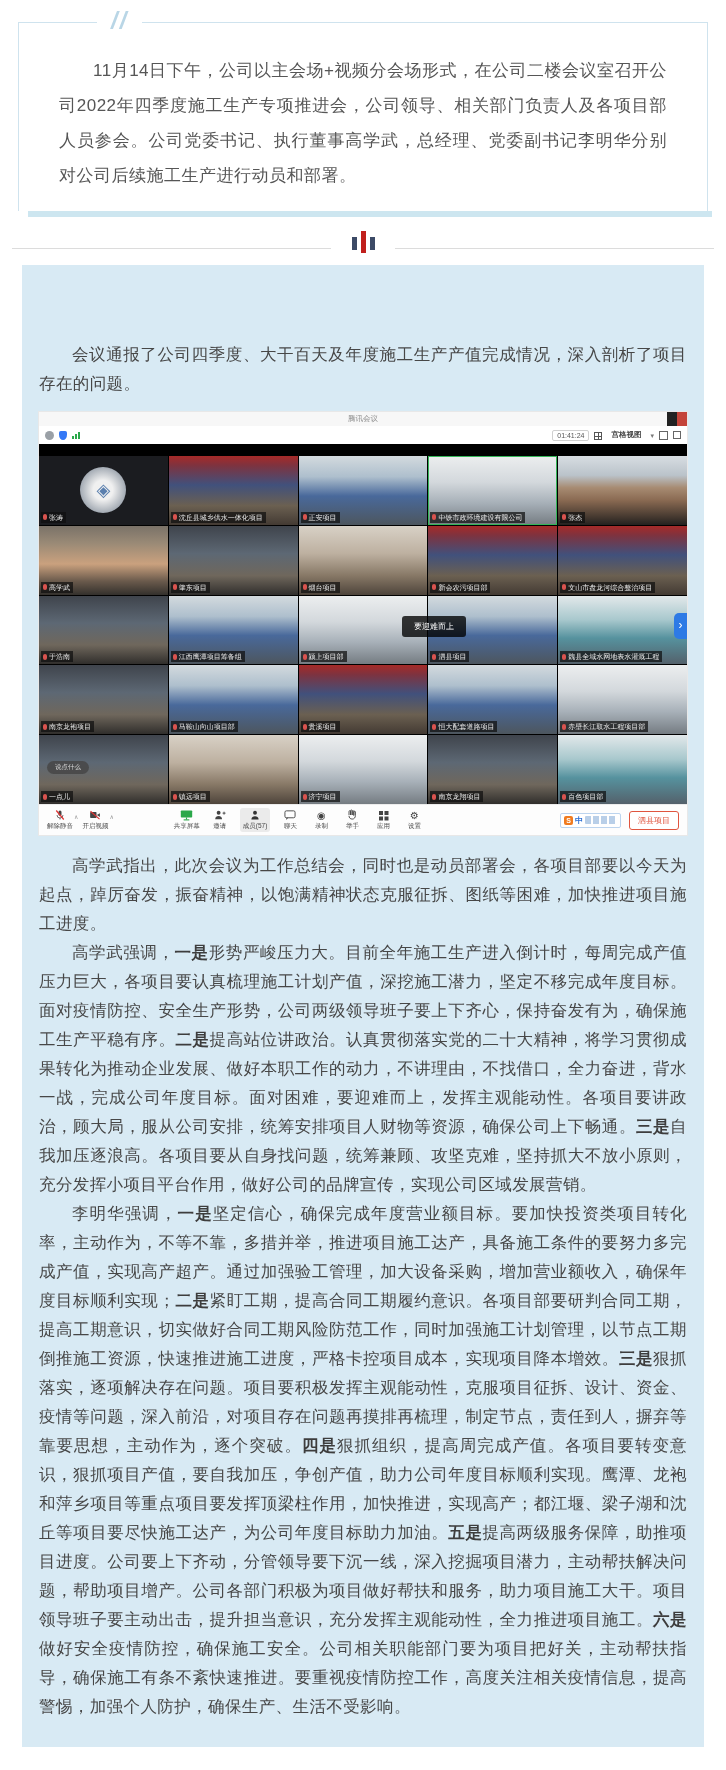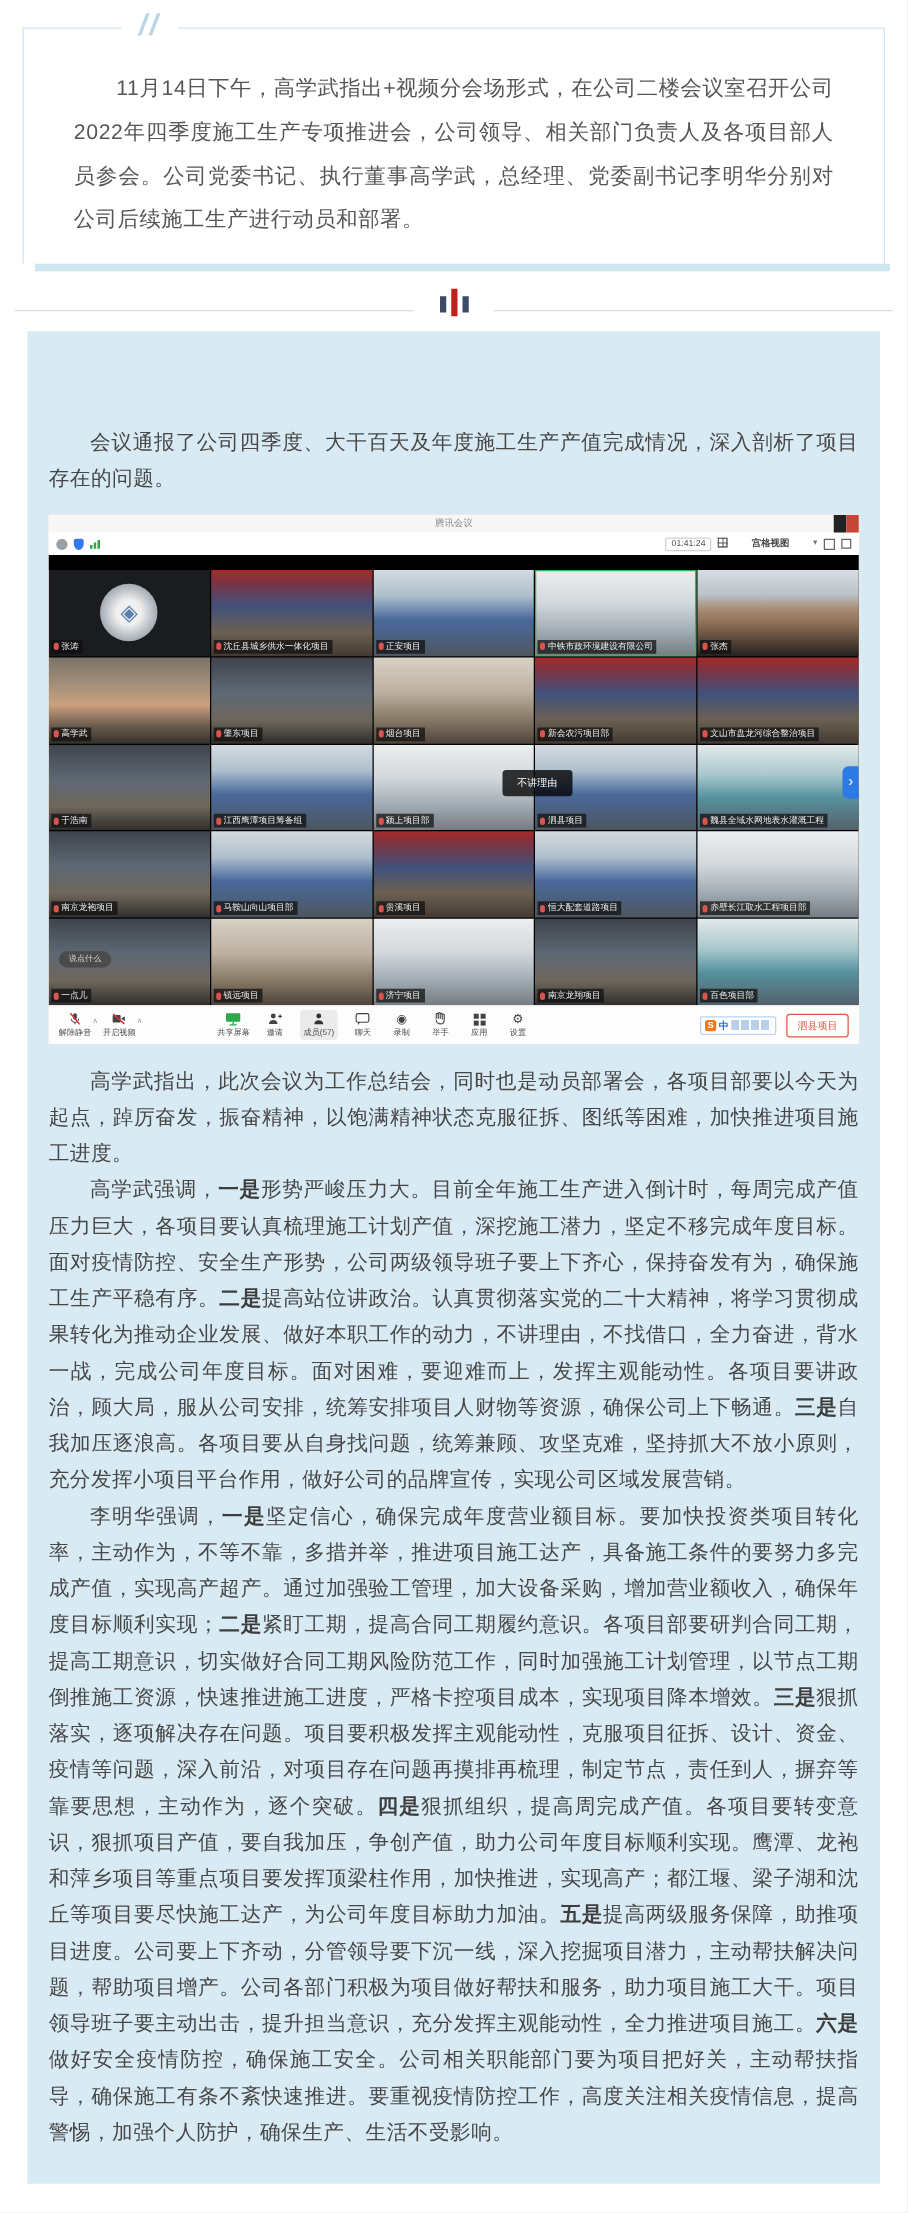--- a/index.html
+++ b/index.html
@@ -51,21 +51,21 @@
   .mw-toolbar{height:18px;display:flex;align-items:center;padding:0 6px;gap:5px;background:#fff;}
   .tico.audio{width:9px;height:9px;border-radius:50%;background:#9aa0a6;display:inline-block;}
   .tico.shield{width:8px;height:9px;background:#3478f6;border-radius:2px 2px 55% 55%/2px 2px 65% 65%;display:inline-block;}
   .tico.signal{display:inline-flex;align-items:flex-end;gap:1px;}
   .tico.signal i{display:block;width:2px;background:#2aa84a;}
   .tico.signal i:nth-child(1){height:3px;}
   .tico.signal i:nth-child(2){height:5px;}
   .tico.signal i:nth-child(3){height:7px;}
   .mw-toolbar .spacer{flex:1;}
   .timer{border:1px solid #d0d0d0;border-radius:2px;color:#555;font-size:7px;padding:1px 4px;}
-  .viewmode{display:inline-flex;align-items:flex-start;gap:19px;color:#444;font-size:7.5px;}
+  .viewmode{display:inline-flex;align-items:flex-end;gap:9px;color:#444;font-size:7.5px;}
   .grid-glyph{width:8px;height:8px;display:inline-block;
     box-shadow:inset 0 0 0 1px #555;
     background-image:linear-gradient(#555 1px,transparent 1px),linear-gradient(90deg,#555 1px,transparent 1px);
     background-size:4px 4px;}
   .caret-down{font-style:normal;text-decoration:none;color:#777;font-size:7px;}
   .fs,.winico{width:9px;height:9px;border:1px solid #666;display:inline-block;box-sizing:border-box;}
   .winico{width:8px;height:8px;border-width:1px;}
   .mw-black{height:12px;background:#000;}
   .mw-grid{position:relative;height:348px;background:#000;overflow:hidden;}
   .tiles{height:100%;display:grid;grid-template-columns:repeat(5,1fr);grid-template-rows:repeat(5,1fr);gap:1px;background:#000;}
@@ -132,21 +132,21 @@
   }
 </style>
 </head>
 <body>
 
 <div class="page">
 
   <section class="intro">
     <div class="quote-box">
       <span class="slashes">//</span>
-      <p class="intro-text">11月14日下午，高学武指出+视频分会场形式，在公司二楼会议室召开公司2022年四季度施工生产专项推进会，公司领导、相关部门负责人及各项目部人员参会。公司党委书记、执行董事高学武，总经理、党委副书记李明华分别对公司后续施工生产进行动员和部署。</p>
+      <p class="intro-text">11月14日下午，公司以主会场+视频分会场形式，在公司二楼会议室召开公司2022年四季度施工生产专项推进会，公司领导、相关部门负责人及各项目部人员参会。公司党委书记、执行董事高学武，总经理、党委副书记李明华分别对公司后续施工生产进行动员和部署。</p>
     </div>
     <div class="quote-shadow"></div>
   </section>
 
   <div class="divider">
     <span class="dline l"></span>
     <span class="dbar navy"></span>
     <span class="dbar red"></span>
     <span class="dbar navy"></span>
     <span class="dline r"></span>
@@ -332,21 +332,21 @@
                 <b style="font-weight: normal;">南京龙翔项目</b>
               </span>
             </div>
             <div class="tile s-room-teal">
               <span class="tile-label">
                 <i class="mic-dot"></i>
                 <b style="font-weight: normal;">百色项目部</b>
               </span>
             </div>
           </div>
-        <div class="toast">不讲理由</div>
+        <div class="toast">要迎难而上</div>
         <div class="pager">›</div>
       </div>
 
       <div class="mw-bottom">
         <div class="grp left">
           <div class="mwb-btn">
             <svg width="12" height="12" viewBox="0 0 16 16">
                 <rect x="6" y="2" width="4" height="7" rx="2" fill="#444"></rect>
                 <path d="M4 8a4 4 0 0 0 8 0" fill="none" stroke="#444"></path>
                 <line x1="8" y1="12" x2="8" y2="14" stroke="#444"></line>

